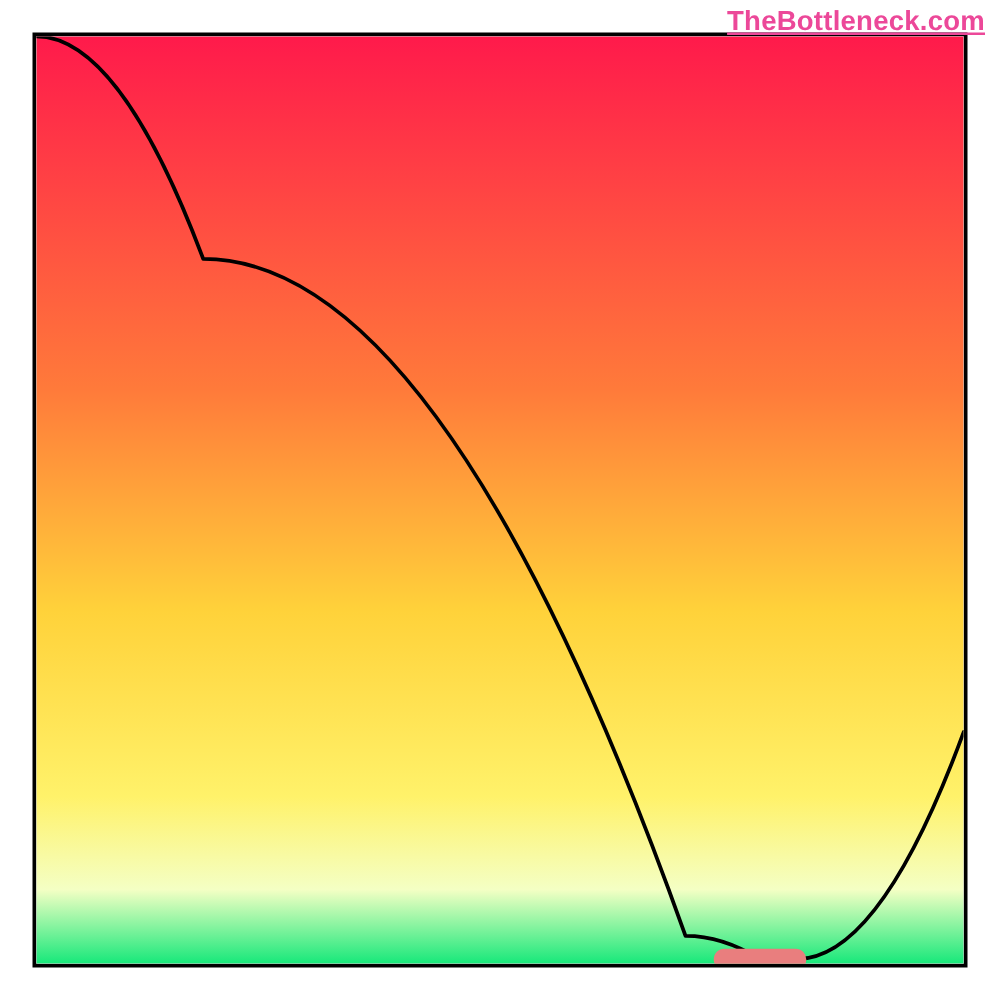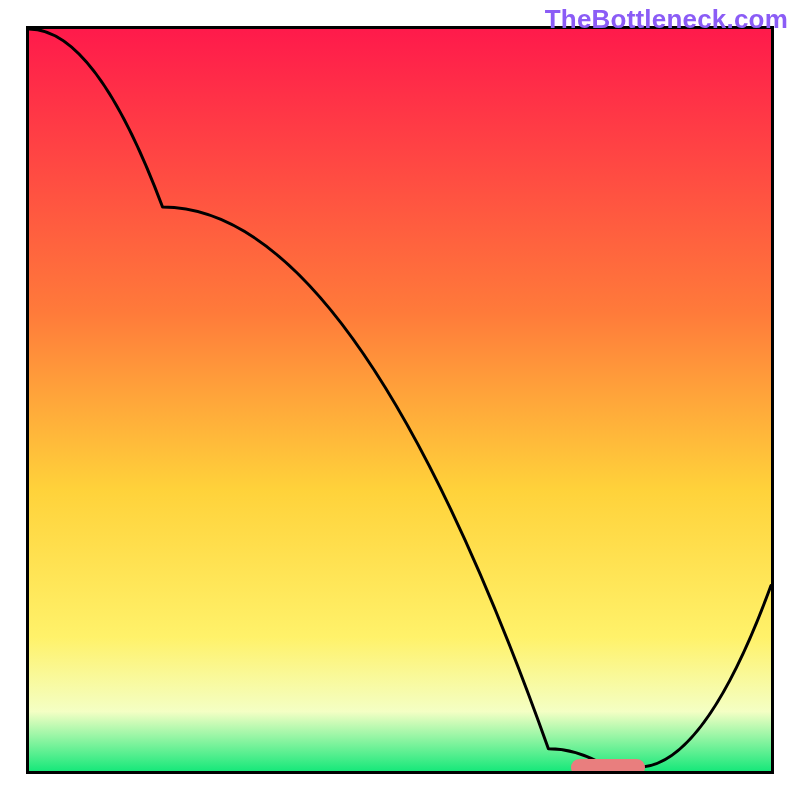--- a/index.html
+++ b/index.html
@@ -12,25 +12,26 @@
   }
   .wrap {
     position: relative;
     width: 800px;
     height: 800px;
   }
   .watermark {
     position: absolute;
     top: 4px;
     right: 12px;
-    color: #8b5cf6;
-    font-size: 26px;
+    color: #ec4899;
+    font-size: 22px;
     font-weight: 600;
     letter-spacing: 0.2px;
     z-index: 20;
+    text-decoration: underline;
   }
   .plot-frame {
     position: absolute;
     left: 26px;
     top: 26px;
     width: 748px;
     height: 748px;
     border: 3px solid #000000;
     box-sizing: border-box;
     overflow: hidden;

